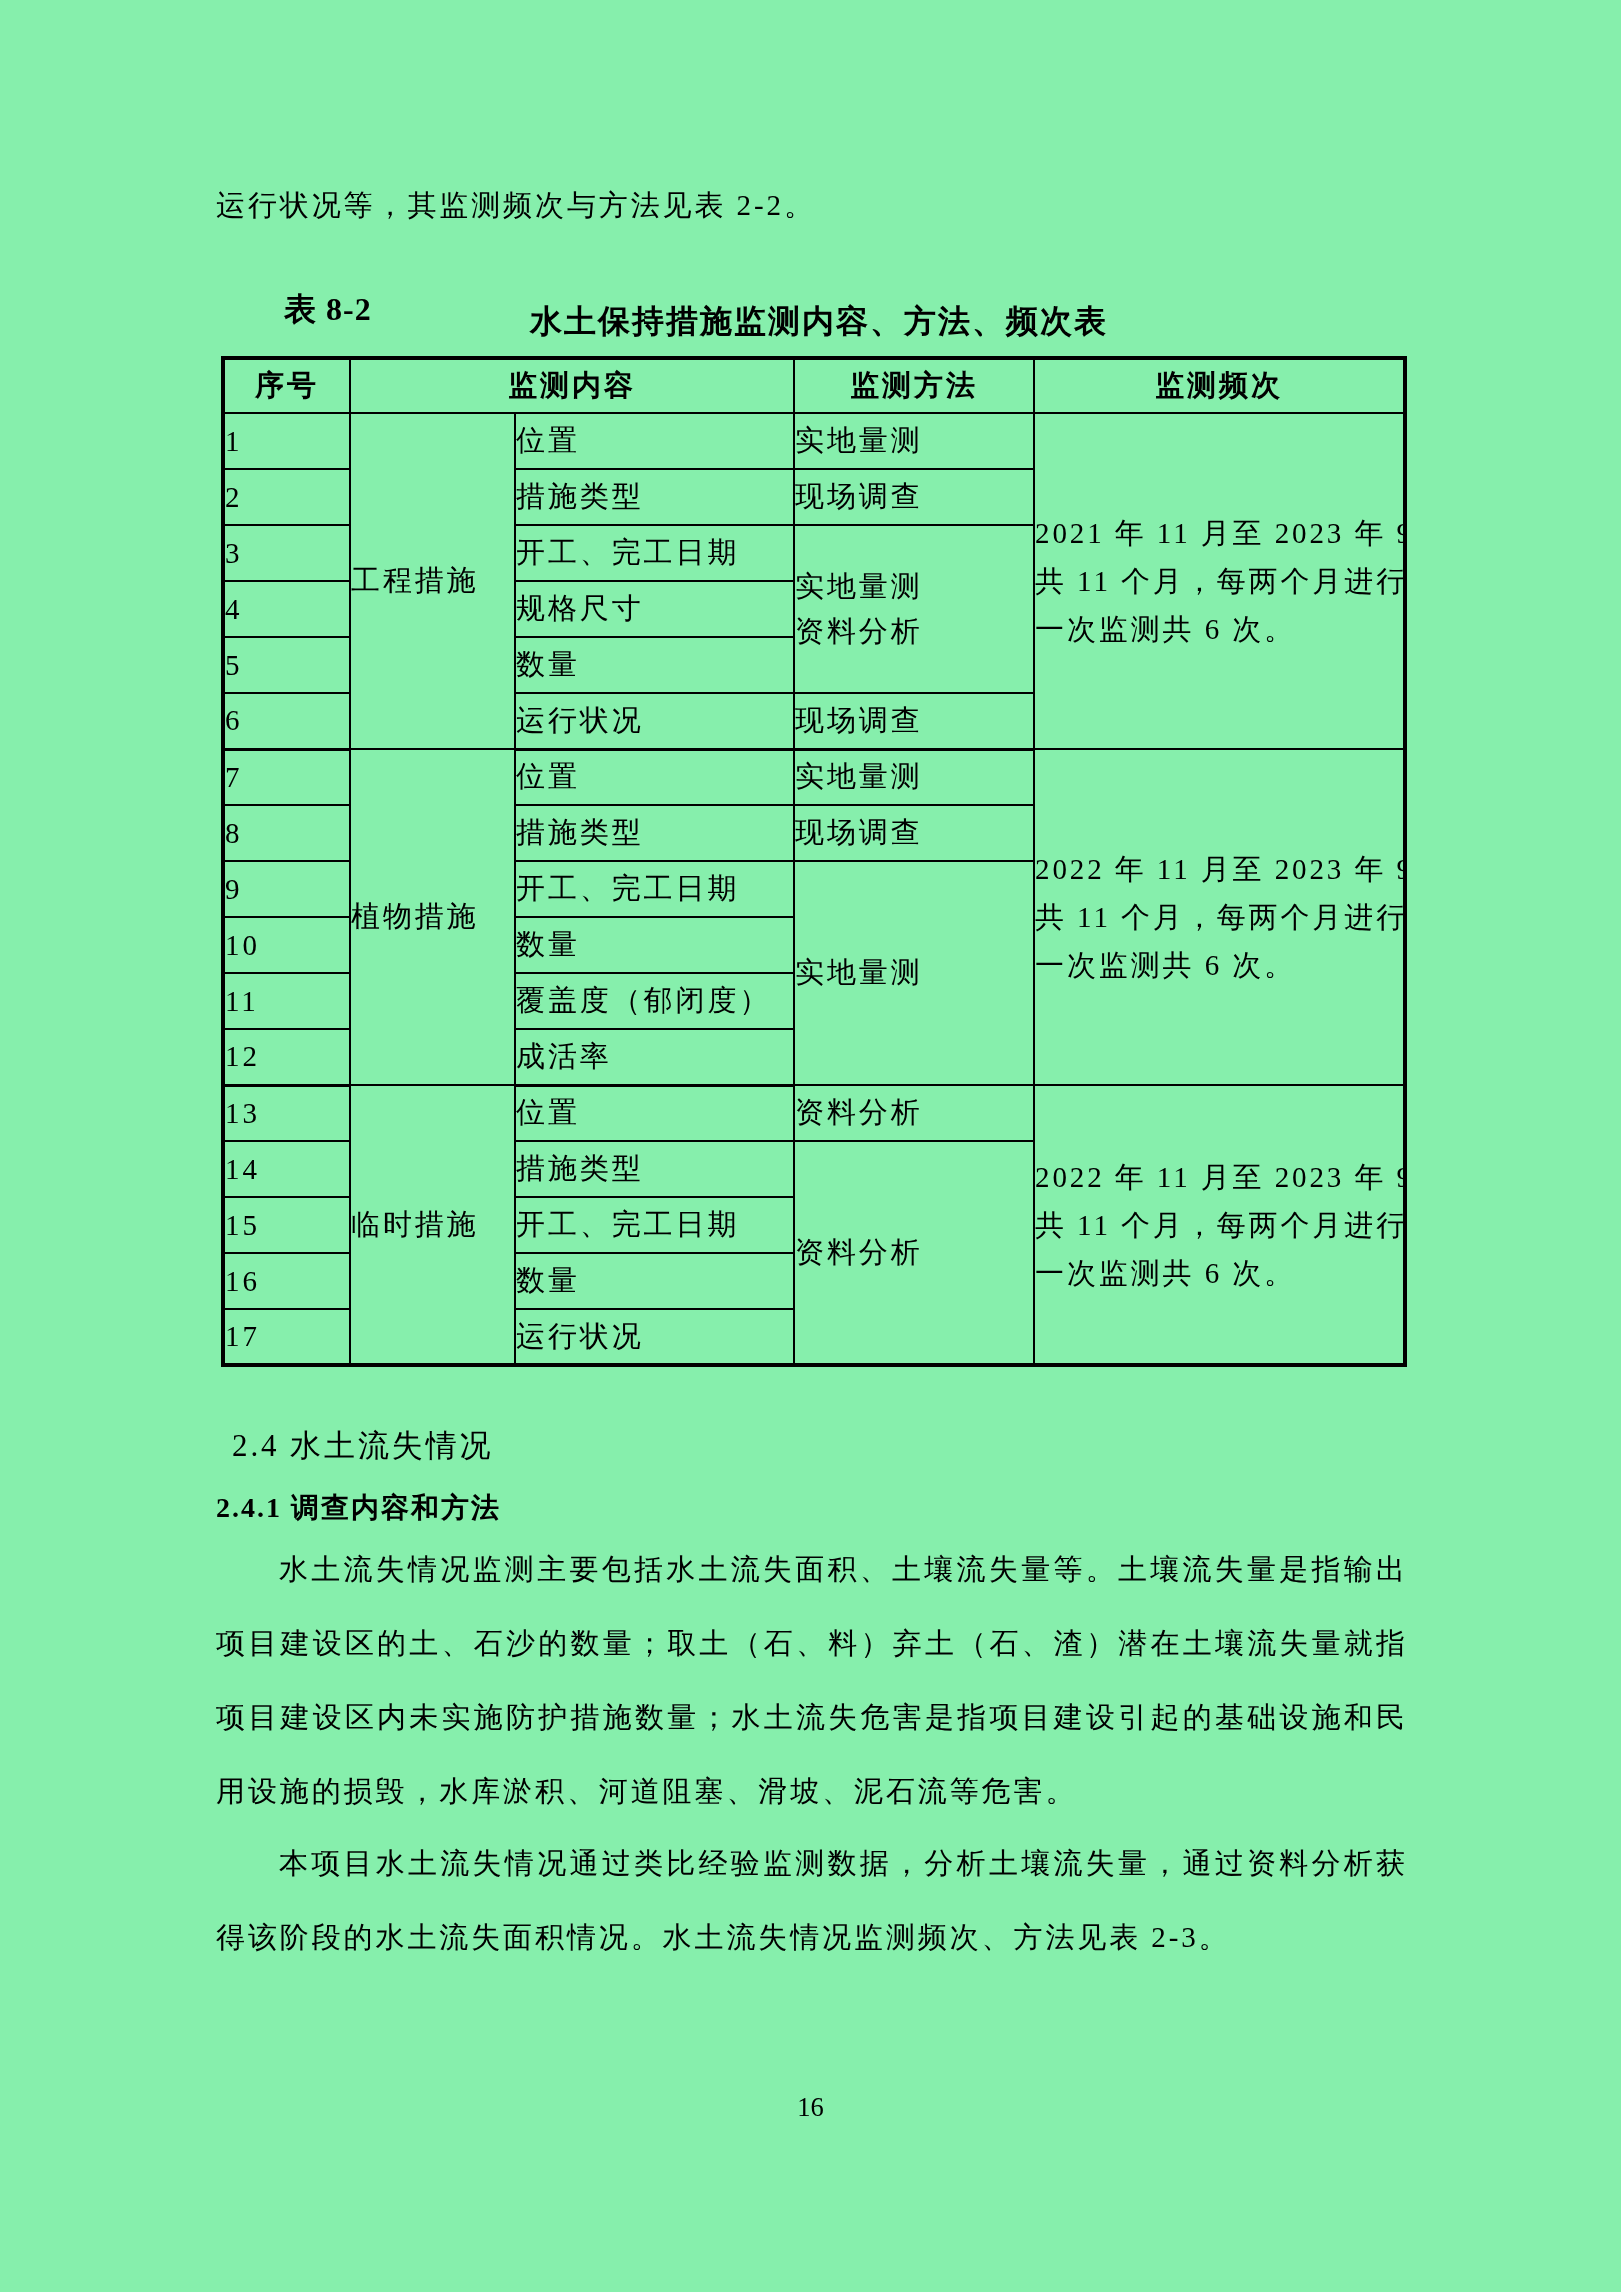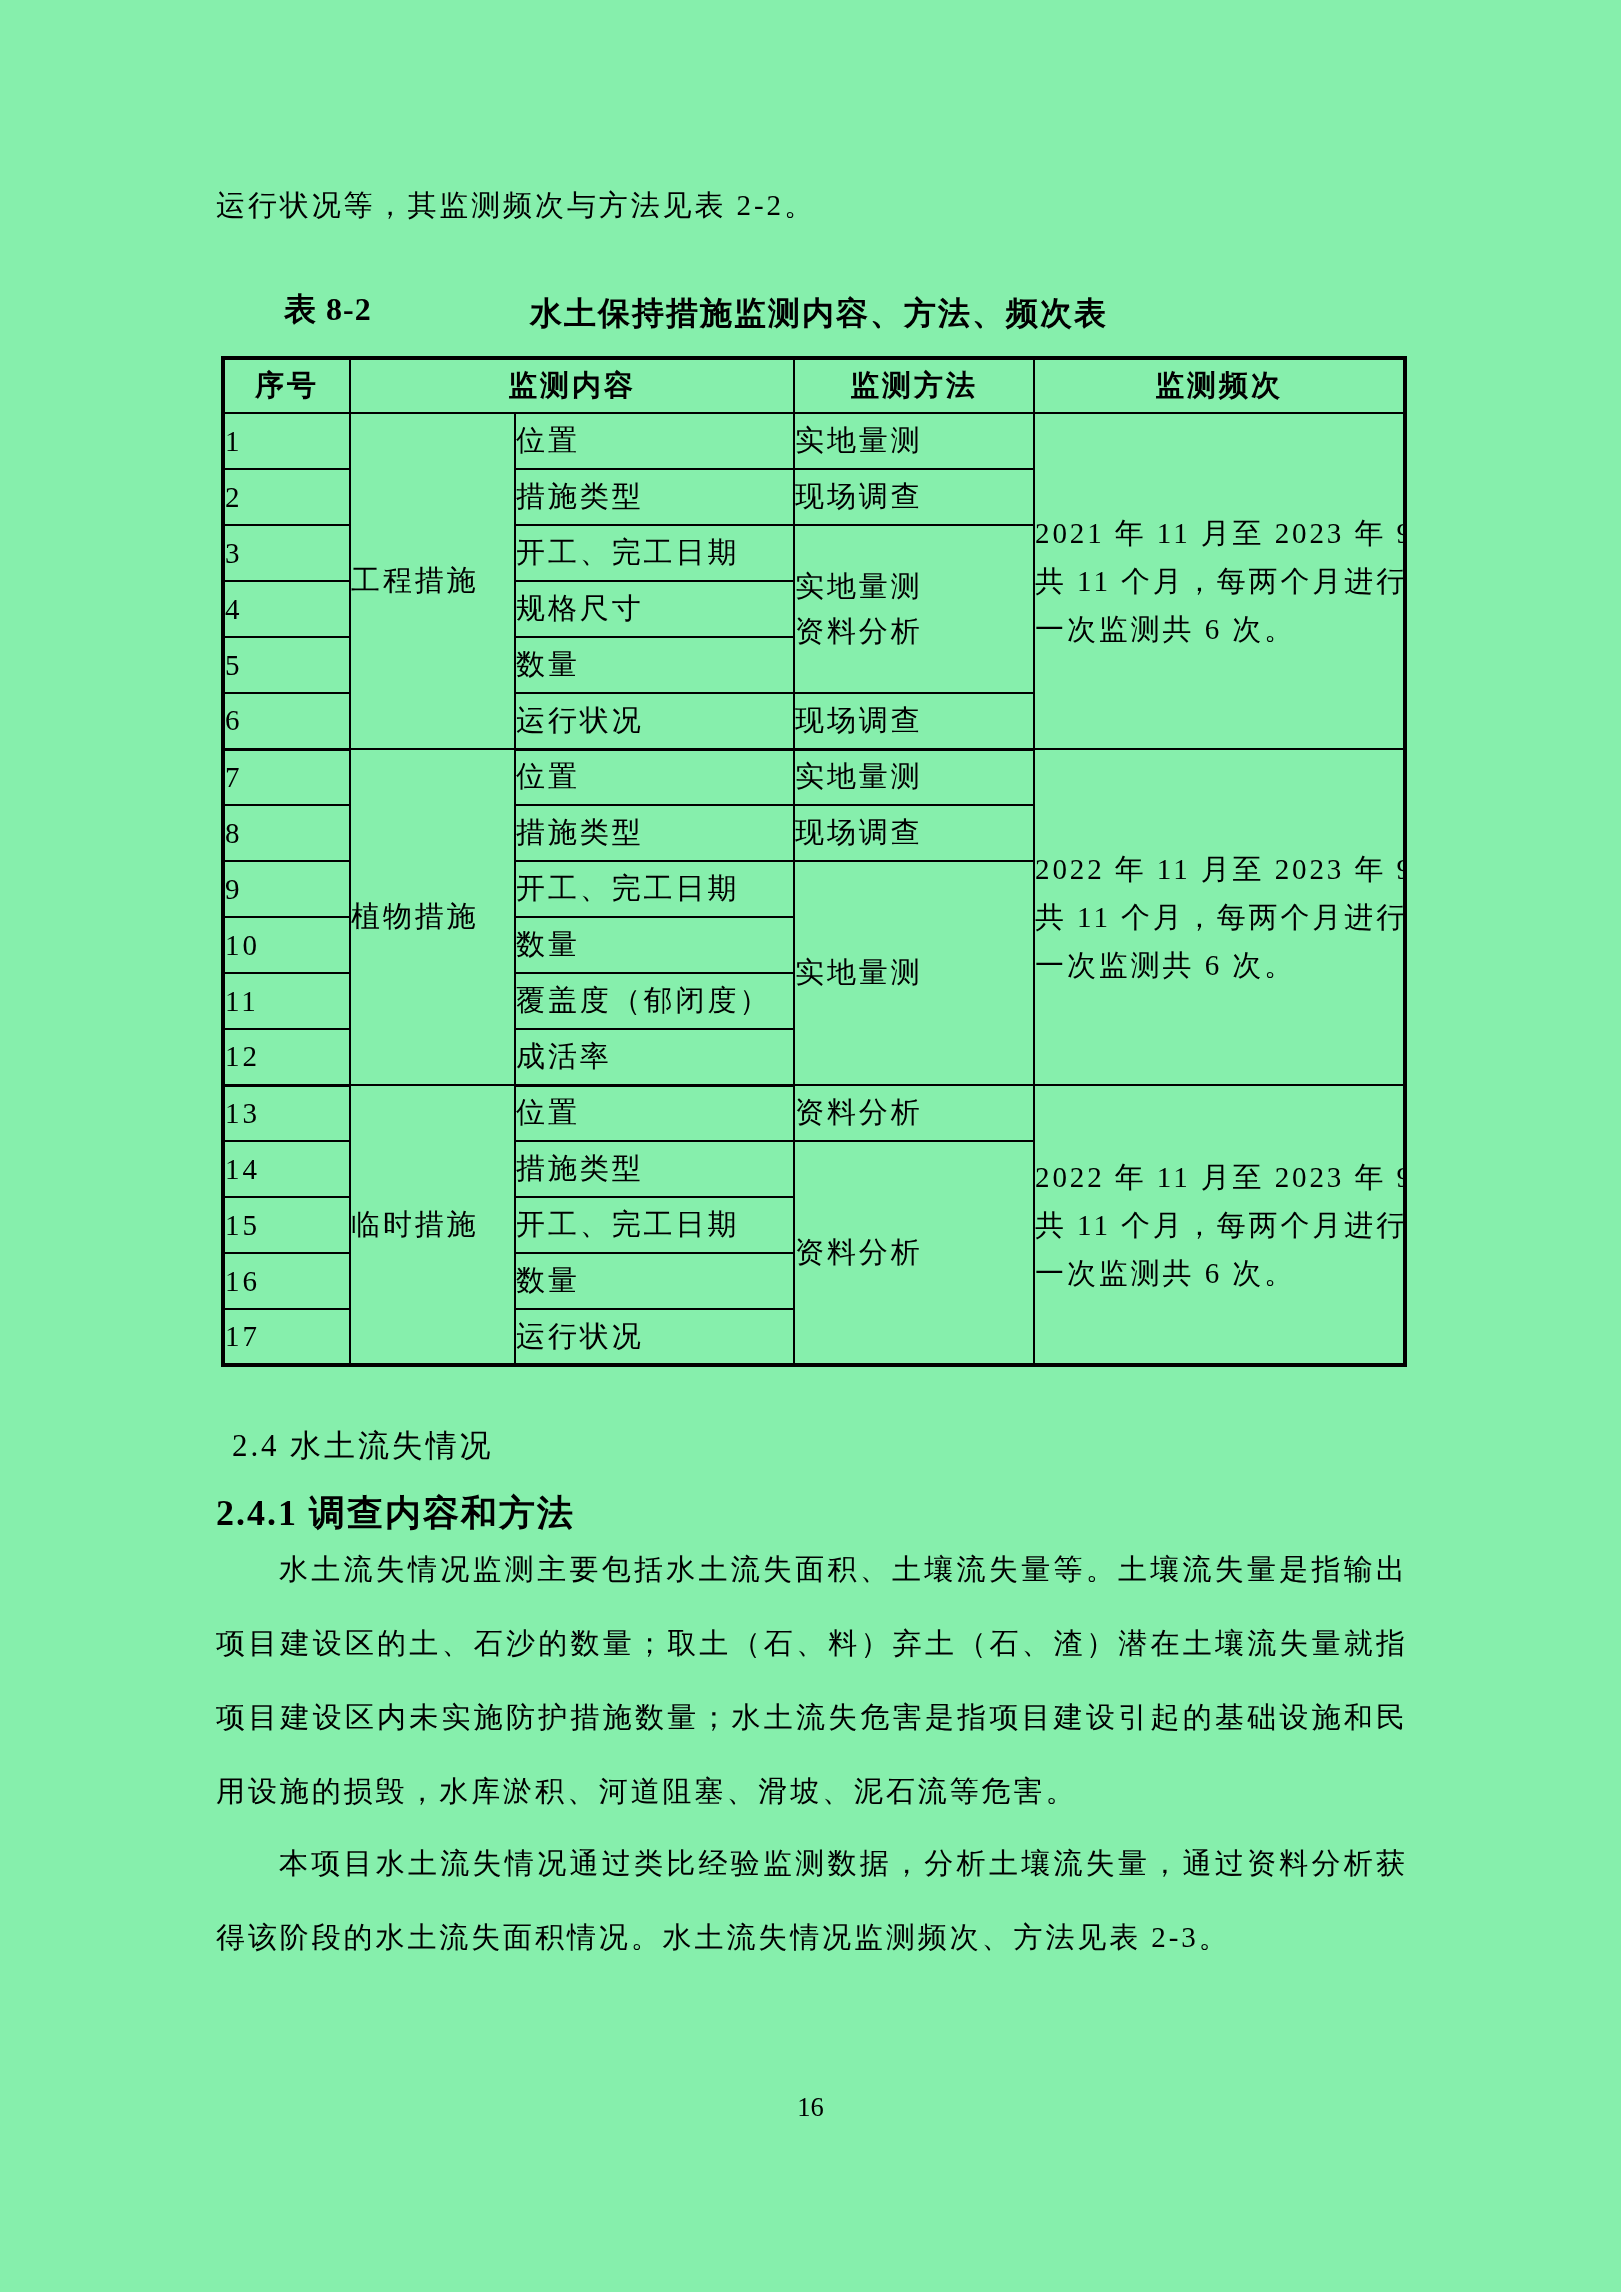--- a/index.html
+++ b/index.html
@@ -22,21 +22,21 @@
     margin: 0;
   }
   .table-caption {
     position: absolute;
     left: 221px; top: 288px;
     width: 1183px; height: 45px;
     font-weight: bold;
     font-size: 32px;
   }
   .caption-label { position: absolute; left: 63px; top: 0; letter-spacing: 1px; white-space: nowrap; }
-  .caption-title { position: absolute; left: 309px; top: 4px; letter-spacing: 2px; white-space: nowrap; }
+  .caption-title { position: absolute; left: 309px; top: 12px; letter-spacing: 2px; white-space: nowrap; }
 
   table.monitor {
     position: absolute;
     left: 221px; top: 356px;
     width: 1183px;
     border-collapse: collapse;
     table-layout: fixed;
     border: 4.9px solid #000;
   }
   table.monitor th, table.monitor td {
@@ -61,21 +61,21 @@
 
   .h-24 {
     position: absolute;
     left: 216px; top: 1409px;
     font-size: 31px; font-weight: normal;
     letter-spacing: 2.9px; margin: 16px; white-space: nowrap;
   }
   .h-241 {
     position: absolute;
     left: 216px; top: 1489px;
-    font-size: 36px; font-weight: bold;
+    font-size: 28px; font-weight: bold;
     letter-spacing: 2px; margin: 0; white-space: nowrap;
   }
   .para {
     position: absolute;
     left: 216px;
     width: 1192px;
     margin: 0;
     font-size: 29px;
     line-height: 74px;
     letter-spacing: 2.9px;

